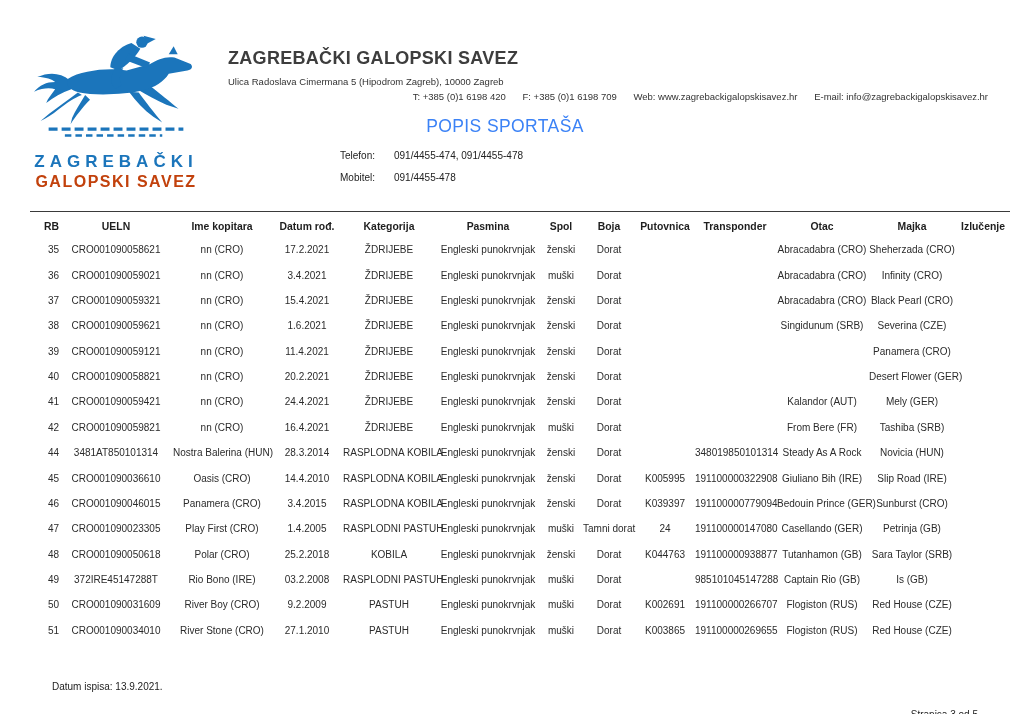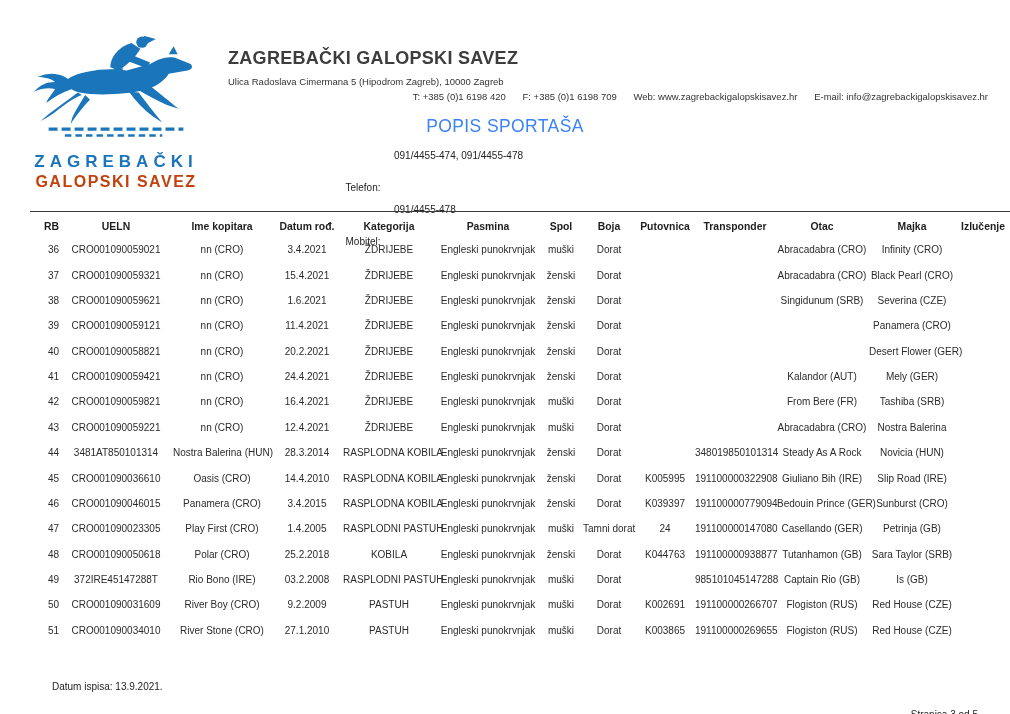--- a/index.html
+++ b/index.html
@@ -33,21 +33,21 @@
   .org-contact span { margin-right: 14px; }
   .org-contact span:last-child { margin-right: 0; }
 
   .doc-title {
     position: absolute; left: 0; top: 116px; width: 1010px; text-align: center;
     font-size: 17.5px; color: #3b82f6; letter-spacing: 0.4px;
   }
 
   .phone-block { position: absolute; left: 340px; top: 150px; font-size: 10px; color: #222; }
   .phone-row { display: flex; margin-bottom: 11px; }
-  .phone-label { width: 46px; text-align: center; margin-top: 32px; }
+  .phone-label { width: 46px; text-align: left; }
   .phone-value { margin-left: 8px; }
 
   
   .table-wrap { position: absolute; left: 30px; top: 211px; width: 950px; }
   table { border-collapse: collapse; table-layout: fixed; width: 950px; }
   table { border-top: 1.5px solid #3a3a3a; }
   thead th {
     font-weight: bold; font-size: 10.4px; color: #1e1e1e;
     padding: 9px 1px 5px; text-align: center; white-space: nowrap; overflow: visible;
   }
@@ -158,20 +158,35 @@
             <th>Boja</th>
             <th>Putovnica</th>
             <th>Transponder</th>
             <th>Otac</th>
             <th>Majka</th>
             <th>Izlučenje</th>
           </tr>
       </thead>
       <tbody>
           <tr>
+            <td>35</td>
+            <td>CRO001090058621</td>
+            <td>nn (CRO)</td>
+            <td>17.2.2021</td>
+            <td>ŽDRIJEBE</td>
+            <td>Engleski punokrvnjak</td>
+            <td>ženski</td>
+            <td>Dorat</td>
+            <td></td>
+            <td></td>
+            <td>Abracadabra (CRO)</td>
+            <td>Sheherzada (CRO)</td>
+            <td></td>
+          </tr>
+          <tr>
             <td>36</td>
             <td>CRO001090059021</td>
             <td>nn (CRO)</td>
             <td>3.4.2021</td>
             <td>ŽDRIJEBE</td>
             <td>Engleski punokrvnjak</td>
             <td>muški</td>
             <td>Dorat</td>
             <td></td>
             <td></td>
@@ -260,35 +275,20 @@
             <td>nn (CRO)</td>
             <td>16.4.2021</td>
             <td>ŽDRIJEBE</td>
             <td>Engleski punokrvnjak</td>
             <td>muški</td>
             <td>Dorat</td>
             <td></td>
             <td></td>
             <td>From Bere (FR)</td>
             <td>Tashiba (SRB)</td>
-            <td></td>
-          </tr>
-          <tr>
-            <td>43</td>
-            <td>CRO001090059221</td>
-            <td>nn (CRO)</td>
-            <td>12.4.2021</td>
-            <td>ŽDRIJEBE</td>
-            <td>Engleski punokrvnjak</td>
-            <td>muški</td>
-            <td>Dorat</td>
-            <td></td>
-            <td></td>
-            <td>Abracadabra (CRO)</td>
-            <td>Nostra Balerina</td>
             <td></td>
           </tr>
           <tr>
             <td>44</td>
             <td>3481AT850101314</td>
             <td>Nostra Balerina (HUN)</td>
             <td>28.3.2014</td>
             <td>RASPLODNA KOBILA</td>
             <td>Engleski punokrvnjak</td>
             <td>ženski</td>

